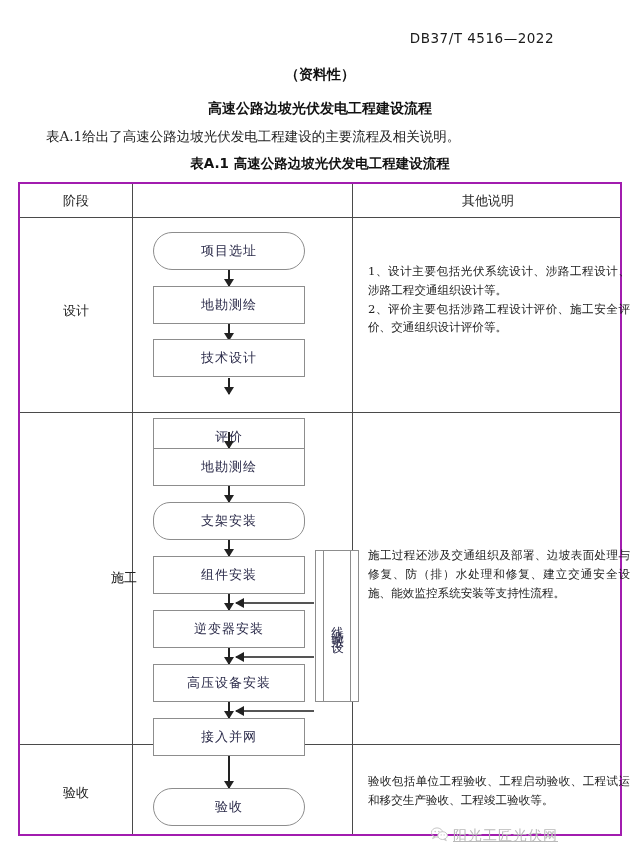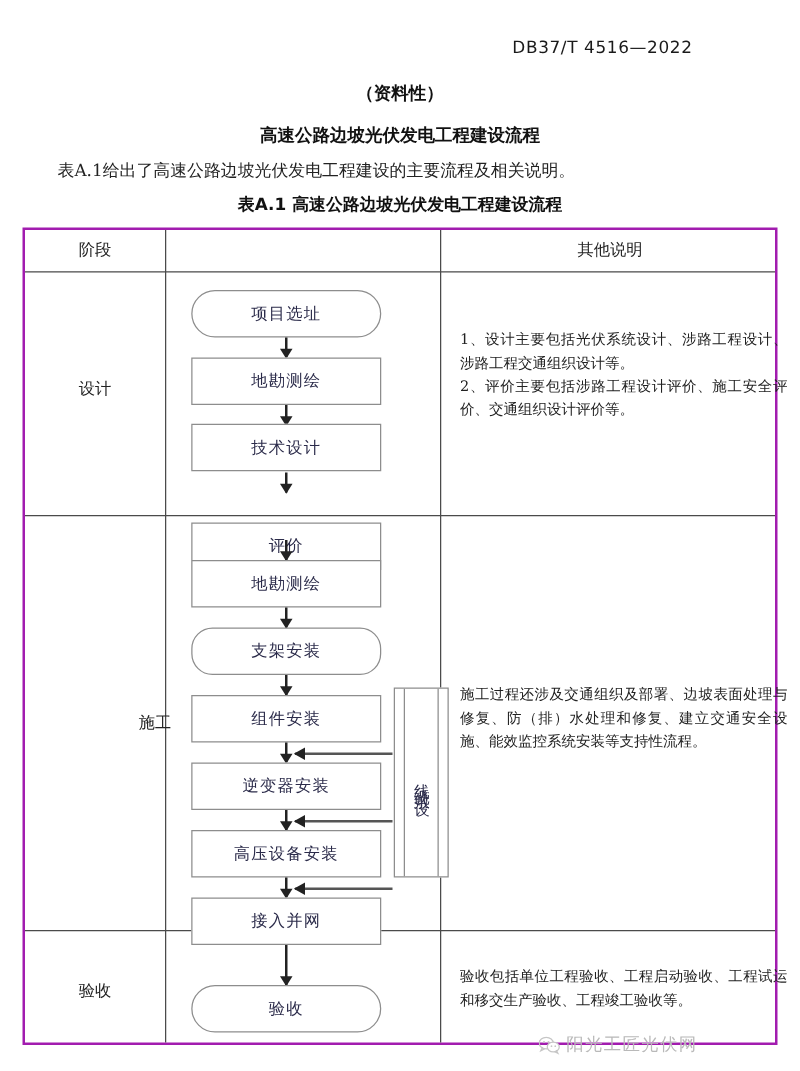--- a/index.html
+++ b/index.html
@@ -140,23 +140,24 @@
     content:"";position:absolute;left:-1px;top:-4.4px;
     width:0;height:0;
     border-top:5px solid transparent;
     border-bottom:5px solid transparent;
     border-right:9px solid #222;
   }
 
   
   .watermark{
     position:absolute;right:14px;bottom:12px;
-    display:flex;align-items:center;gap:5px;
+    display:flex;align-items:flex-start;gap:5px;
     font-size:14px;color:#b9b9b9;letter-spacing:1px;
     font-family:"DejaVu Serif","Liberation Serif",serif;
+    text-decoration:underline;
   }
   .wechat-ico{display:block;}
 </style>
 </head>
 <body>
 
 <div class="page">
 
   <div class="doc-header">DB37/T 4516—2022</div>
 

